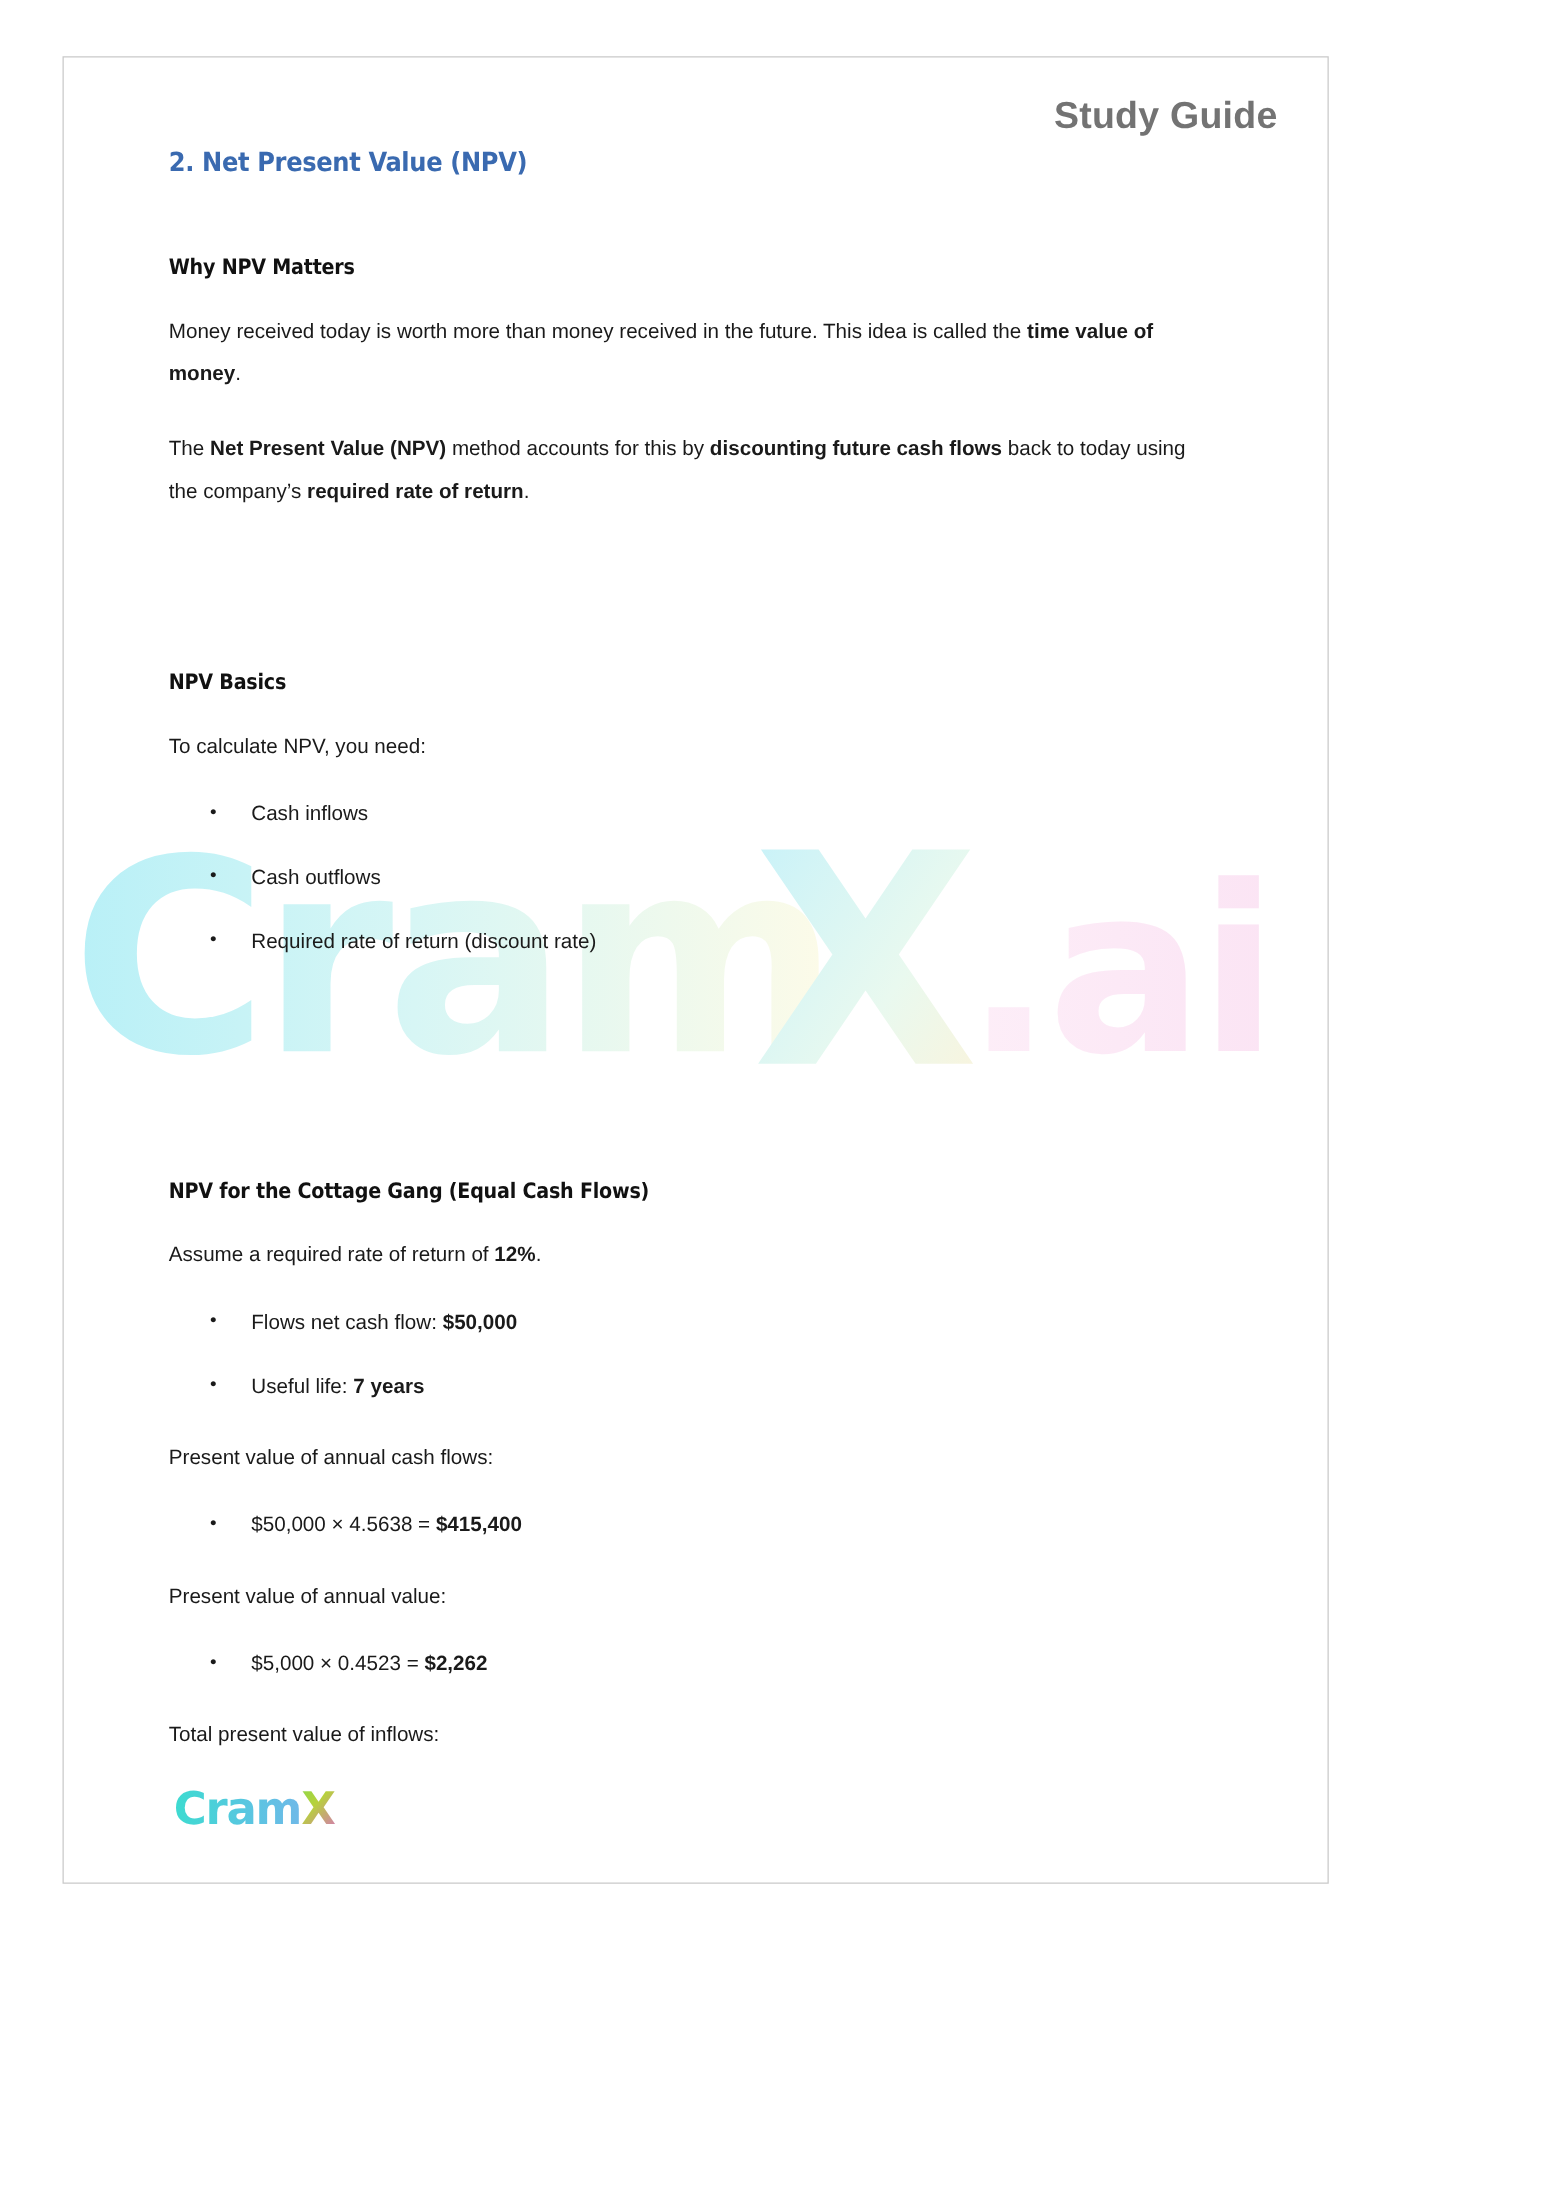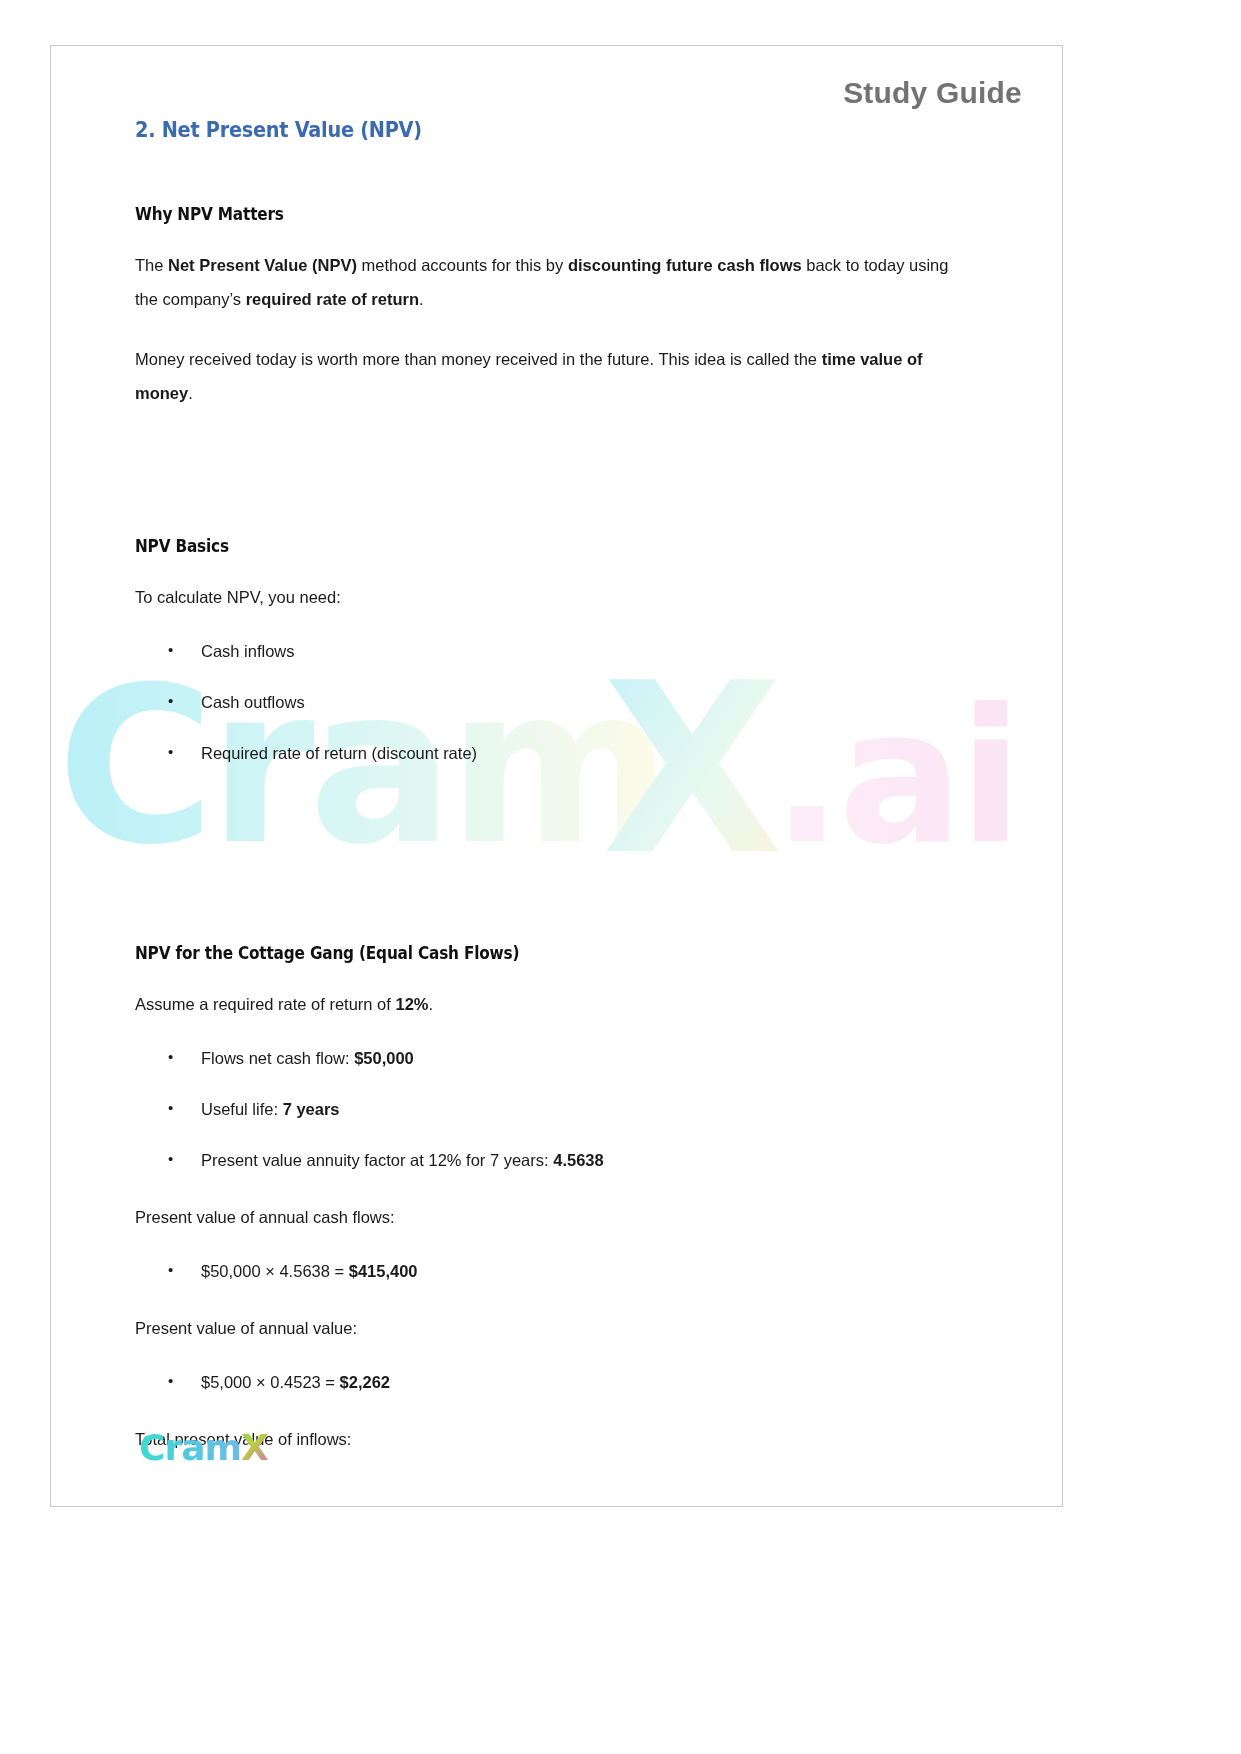--- a/index.html
+++ b/index.html
@@ -179,25 +179,25 @@
 
     <div class="doc-header">Study Guide</div>
 
     <div class="content">
 
       <div class="section-title">2. Net Present Value (NPV)</div>
 
       <div class="subhead">Why NPV Matters</div>
 
       <p class="body">
+        <span>Money received today is worth more than money received in the future. This idea is called the </span><b>time value of money</b><span>.</span>
+      </p>
+
+      <p class="body">
         <span>The </span><b>Net Present Value (NPV)</b><span> method accounts for this by </span><b>discounting future cash flows</b><span> back to today using the company’s </span><b>required rate of return</b><span>.</span>
-      </p>
-
-      <p class="body">
-        <span>Money received today is worth more than money received in the future. This idea is called the </span><b>time value of money</b><span>.</span>
       </p>
 
       <div class="gap-lg"></div>
 
       <div class="subhead">NPV Basics</div>
 
       <p class="body">To calculate NPV, you need:</p>
 
       <ul class="bullets">
         <li>Cash inflows</li>
@@ -212,23 +212,20 @@
       <p class="body">
         <span>Assume a required rate of return of </span><b>12%</b><span>.</span>
       </p>
 
       <ul class="bullets">
         <li>
           <span>Flows net cash flow: </span><b>$50,000</b>
         </li>
         <li>
           <span>Useful life: </span><b>7 years</b>
-        </li>
-        <li>
-          <span>Present value annuity factor at 12% for 7 years: </span><b>4.5638</b>
         </li>
       </ul>
 
       <p class="body">Present value of annual cash flows:</p>
 
       <ul class="bullets">
         <li>
           <span>$50,000 × 4.5638 = </span><b>$415,400</b>
         </li>
       </ul>

